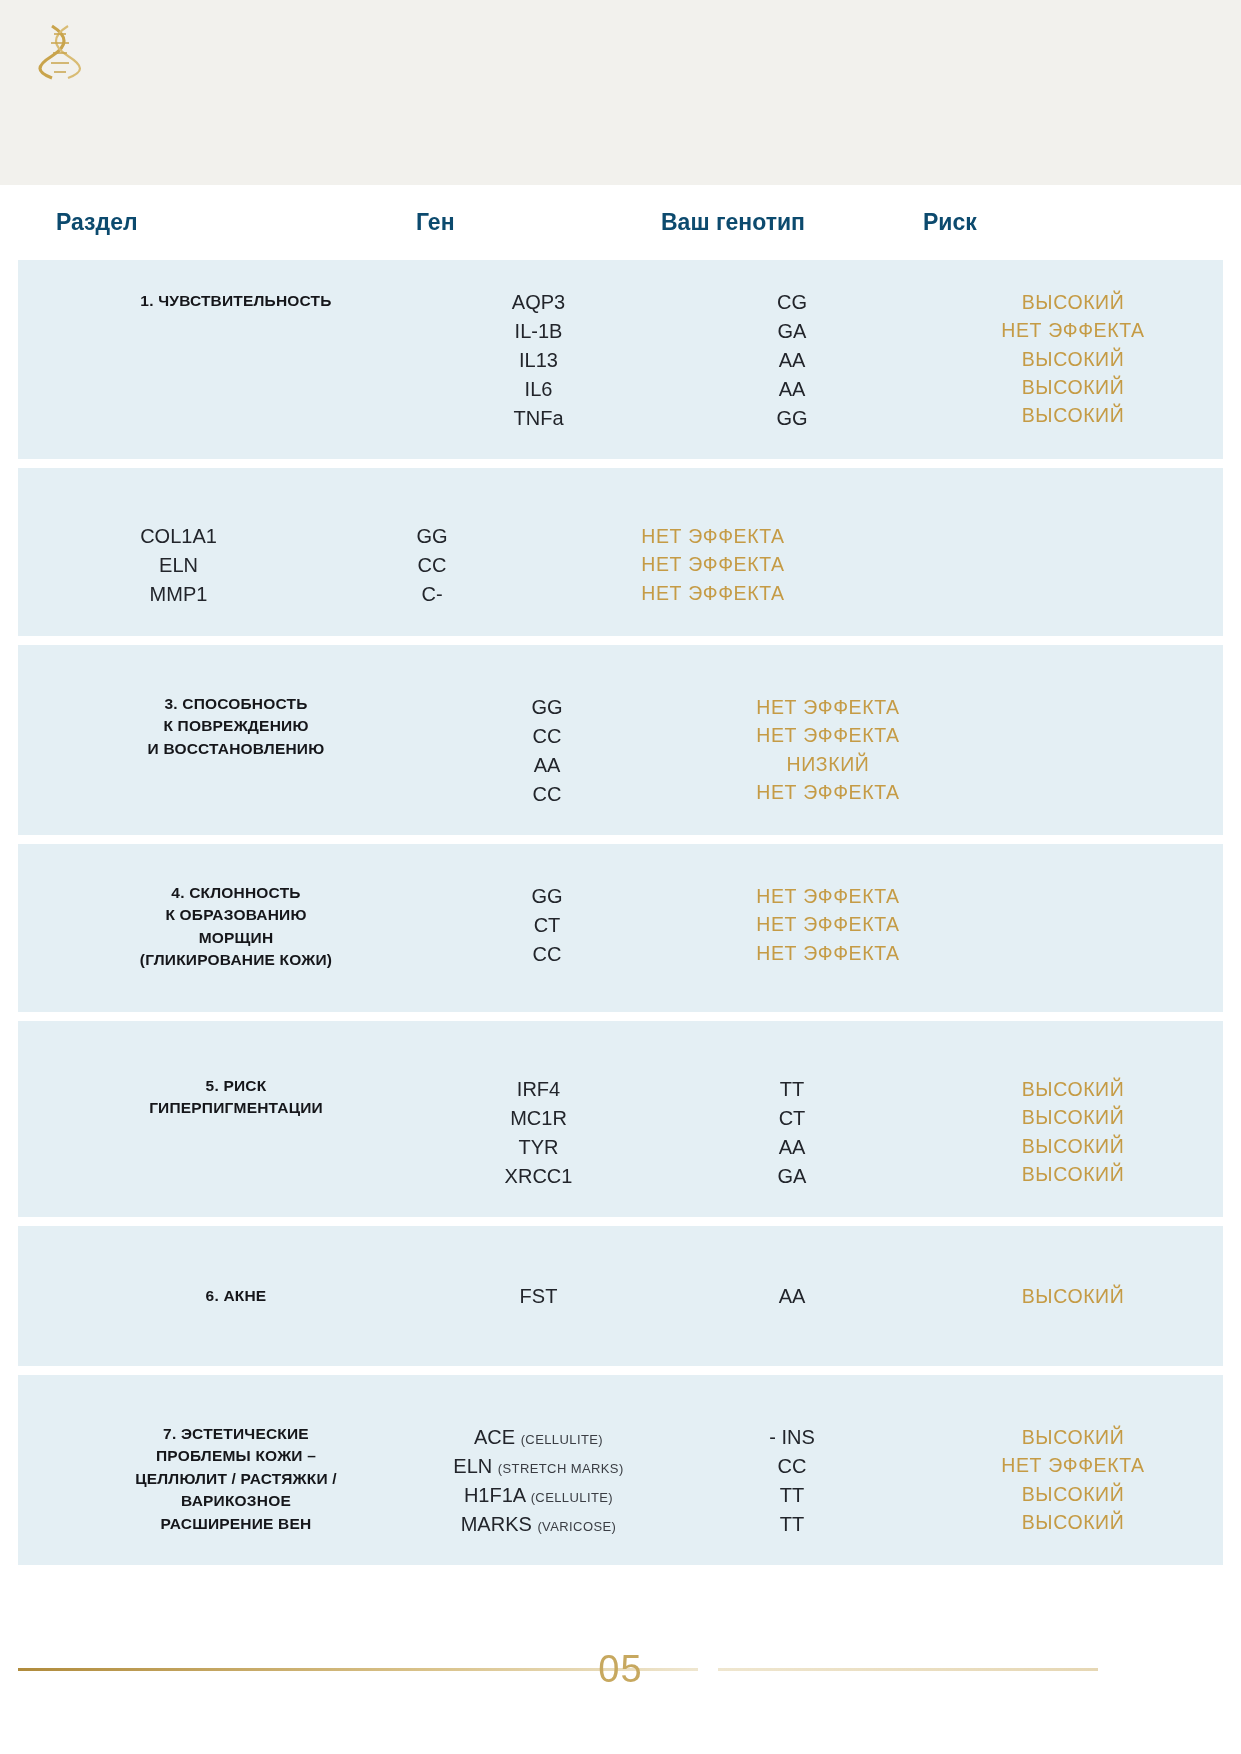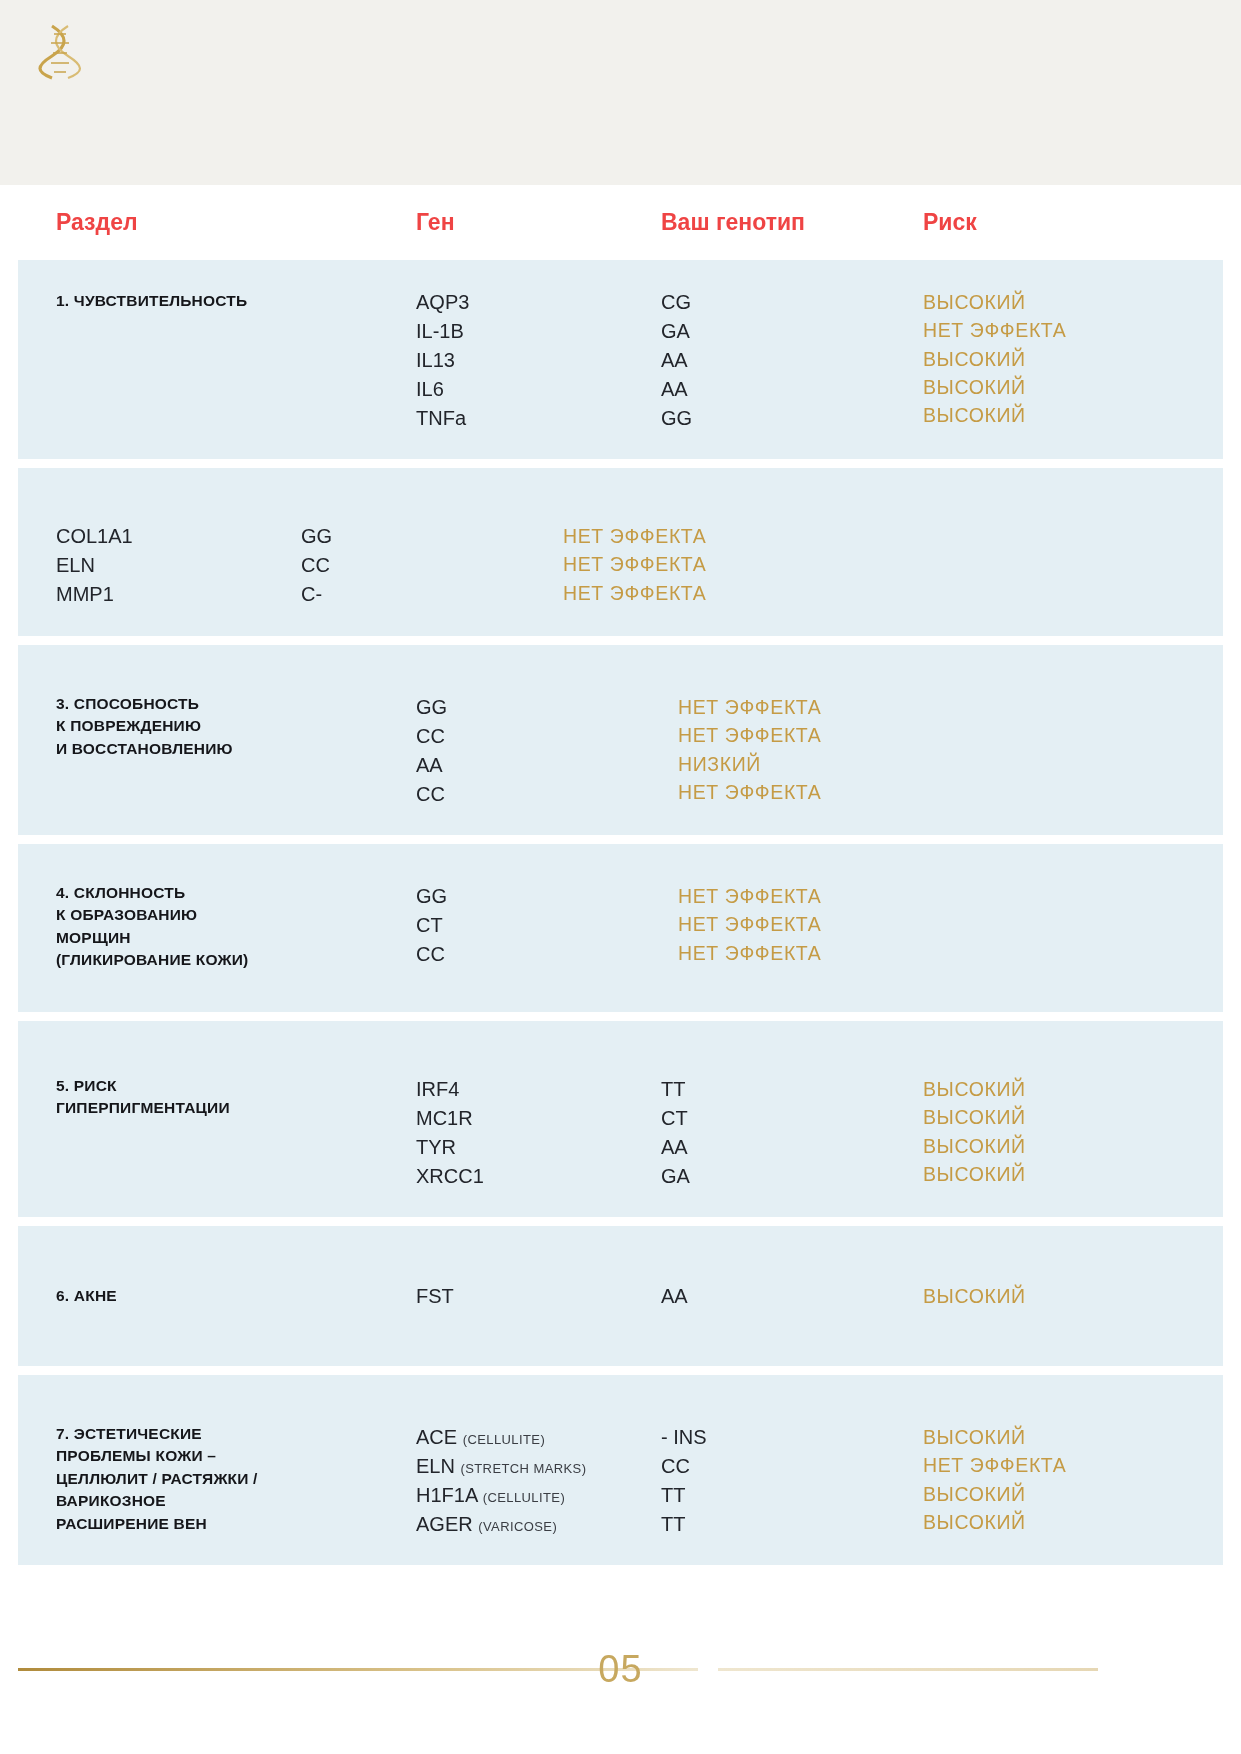--- a/index.html
+++ b/index.html
@@ -57,30 +57,30 @@
     display: flex;
     align-items: center;
     height: 75px;
     background: #ffffff;
     padding-left: 38px;
     box-sizing: border-box;
   }
   .thead .th {
     font-size: 23px;
     font-weight: bold;
-    color: #ef4444;
+    color: #0c4a6e;
   }
   .row {
     display: flex;
     background: #e4eff4;
     margin-bottom: 9px;
     padding: 26px 0 26px 38px;
     box-sizing: border-box;
   }
-  .row .cell { box-sizing: border-box; }
+  .row .cell { box-sizing: border-box; text-align: center; }
   .section-name {
     font-size: 15.5px;
     font-weight: bold;
     color: #15161a;
     line-height: 1.45;
     letter-spacing: 0.2px;
     text-transform: uppercase;
   }
   .lines {
     font-size: 20px;
@@ -302,21 +302,21 @@
           <div>7. ЭСТЕТИЧЕСКИЕ</div>
           <div>ПРОБЛЕМЫ КОЖИ –</div>
           <div>ЦЕЛЛЮЛИТ / РАСТЯЖКИ /</div>
           <div>ВАРИКОЗНОЕ</div>
           <div>РАСШИРЕНИЕ ВЕН</div>
         </div>
       <div class="cell col-gene lines">
         <div><span>ACE</span> <span class="sub">(CELLULITE)</span></div>
         <div><span>ELN</span> <span class="sub">(STRETCH MARKS)</span></div>
         <div><span>H1F1A</span> <span class="sub">(CELLULITE)</span></div>
-        <div><span>AGER</span> <span class="sub">(VARICOSE)</span></div>
+        <div><span>MARKS</span> <span class="sub">(VARICOSE)</span></div>
       </div>
       <div class="cell col-geno lines">
           <div>- INS</div>
           <div>CC</div>
           <div>TT</div>
           <div>TT</div>
         </div>
       <div class="cell col-risk risk">
           <div>ВЫСОКИЙ</div>
           <div>НЕТ ЭФФЕКТА</div>

